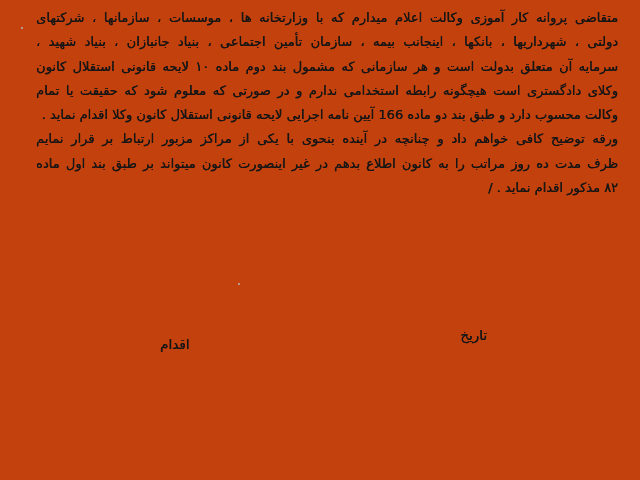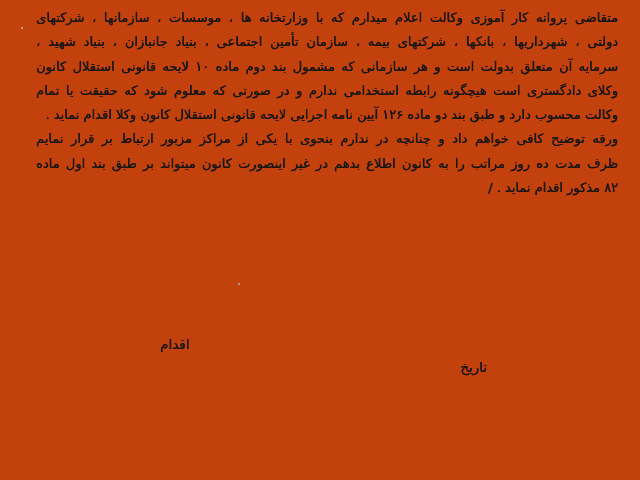--- a/index.html
+++ b/index.html
@@ -40,49 +40,49 @@
   }
   .line.para-end {
     text-align-last: right;
   }
   .sig-label {
     position: absolute;
     font-size: 13.5px;
     text-shadow: 0.35px 0 0 currentColor;
     color: #161616;
   }
-  .date-label  { top: 327px; right: 153px; margin-top: 32px; }
+  .date-label  { top: 327px; right: 153px; }
   .signature-label { top: 336px; left: 160px; }
   
   .speck {
     position: absolute;
     background: #b9b9b6;
     border-radius: 50%;
     width: 2px; height: 2px;
   }
   .speck-1 { left: 21px; top: 27px; }
   .speck-2 { left: 238px; top: 283px; }
 </style>
 </head>
 <body>
 
 <div class="page">
 
   <div class="text-block">
 
     <div>
       <div class="line">متقاضی پروانه کار آموزی وکالت اعلام میدارم که با وزارتخانه ها ، موسسات ، سازمانها ، شرکتهای</div>
-      <div class="line">دولتی ، شهرداریها ، بانکها ، شرکتهای بیمه ، سازمان تأمین اجتماعی ، بنیاد جانبازان ، بنیاد شهید ،</div>
+      <div class="line">دولتی ، شهرداریها ، بانکها ، اینجانب بیمه ، سازمان تأمین اجتماعی ، بنیاد جانبازان ، بنیاد شهید ،</div>
       <div class="line">سرمایه آن متعلق بدولت است و هر سازمانی که مشمول بند دوم ماده ۱۰ لایحه قانونی استقلال کانون</div>
       <div class="line">وکلای دادگستری است هیچگونه رابطه استخدامی ندارم و در صورتی که معلوم شود که حقیقت یا تمام</div>
-      <div class="line para-end">وکالت محسوب دارد و طبق بند دو ماده ۱۲۶ آیین نامه اجرایی لایحه قانونی استقلال کانون وکلا اقدام نماید .</div>
+      <div class="line para-end">وکالت محسوب دارد و طبق بند دو ماده 166 آیین نامه اجرایی لایحه قانونی استقلال کانون وکلا اقدام نماید .</div>
     </div>
 
     <div>
-      <div class="line">ورقه توضیح کافی خواهم داد و چنانچه در ندارم بنحوی با یکی از مراکز مزبور ارتباط بر قرار نمایم</div>
+      <div class="line">ورقه توضیح کافی خواهم داد و چنانچه در آینده بنحوی با یکی از مراکز مزبور ارتباط بر قرار نمایم</div>
       <div class="line">ظرف مدت ده روز مراتب را به کانون اطلاع بدهم در غیر اینصورت کانون میتواند بر طبق بند اول ماده</div>
       <div class="line para-end">۸۲ مذکور اقدام نماید . /</div>
     </div>
 
   </div>
 
   <div class="sig-label date-label">تاریخ</div>
   <div class="sig-label signature-label">اقدام</div>
 
   <div class="speck speck-1"></div>

